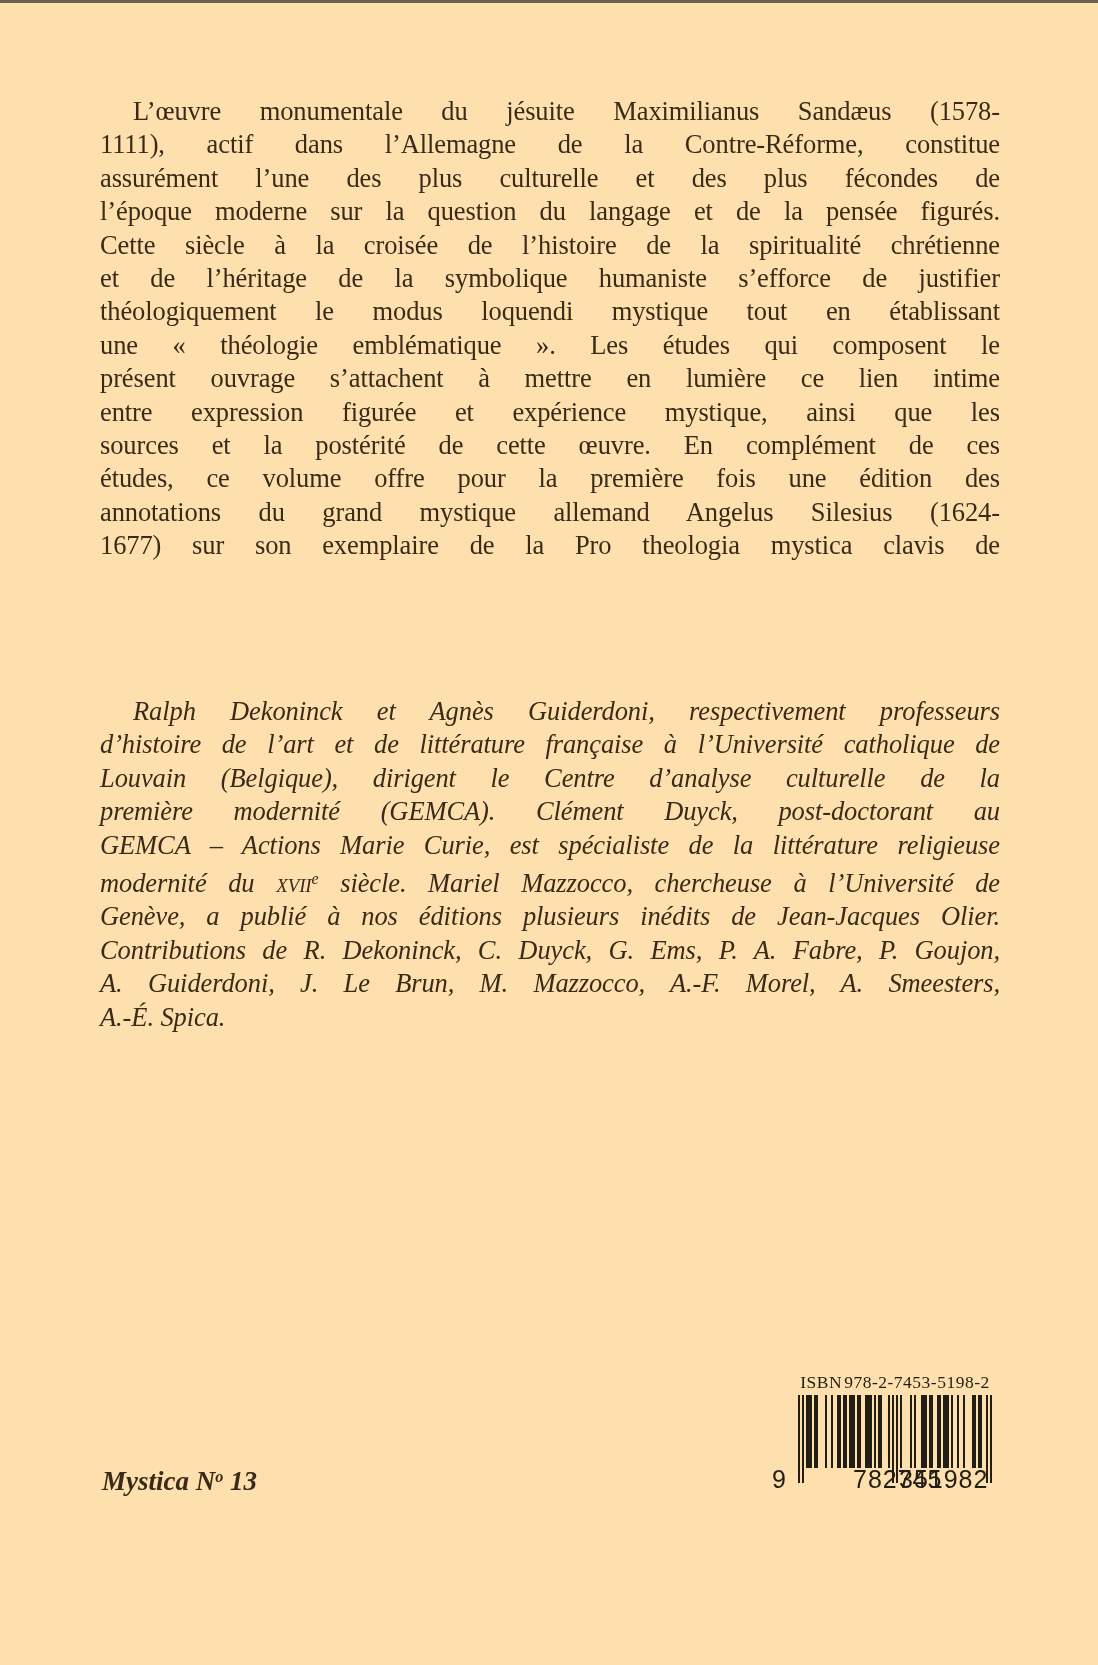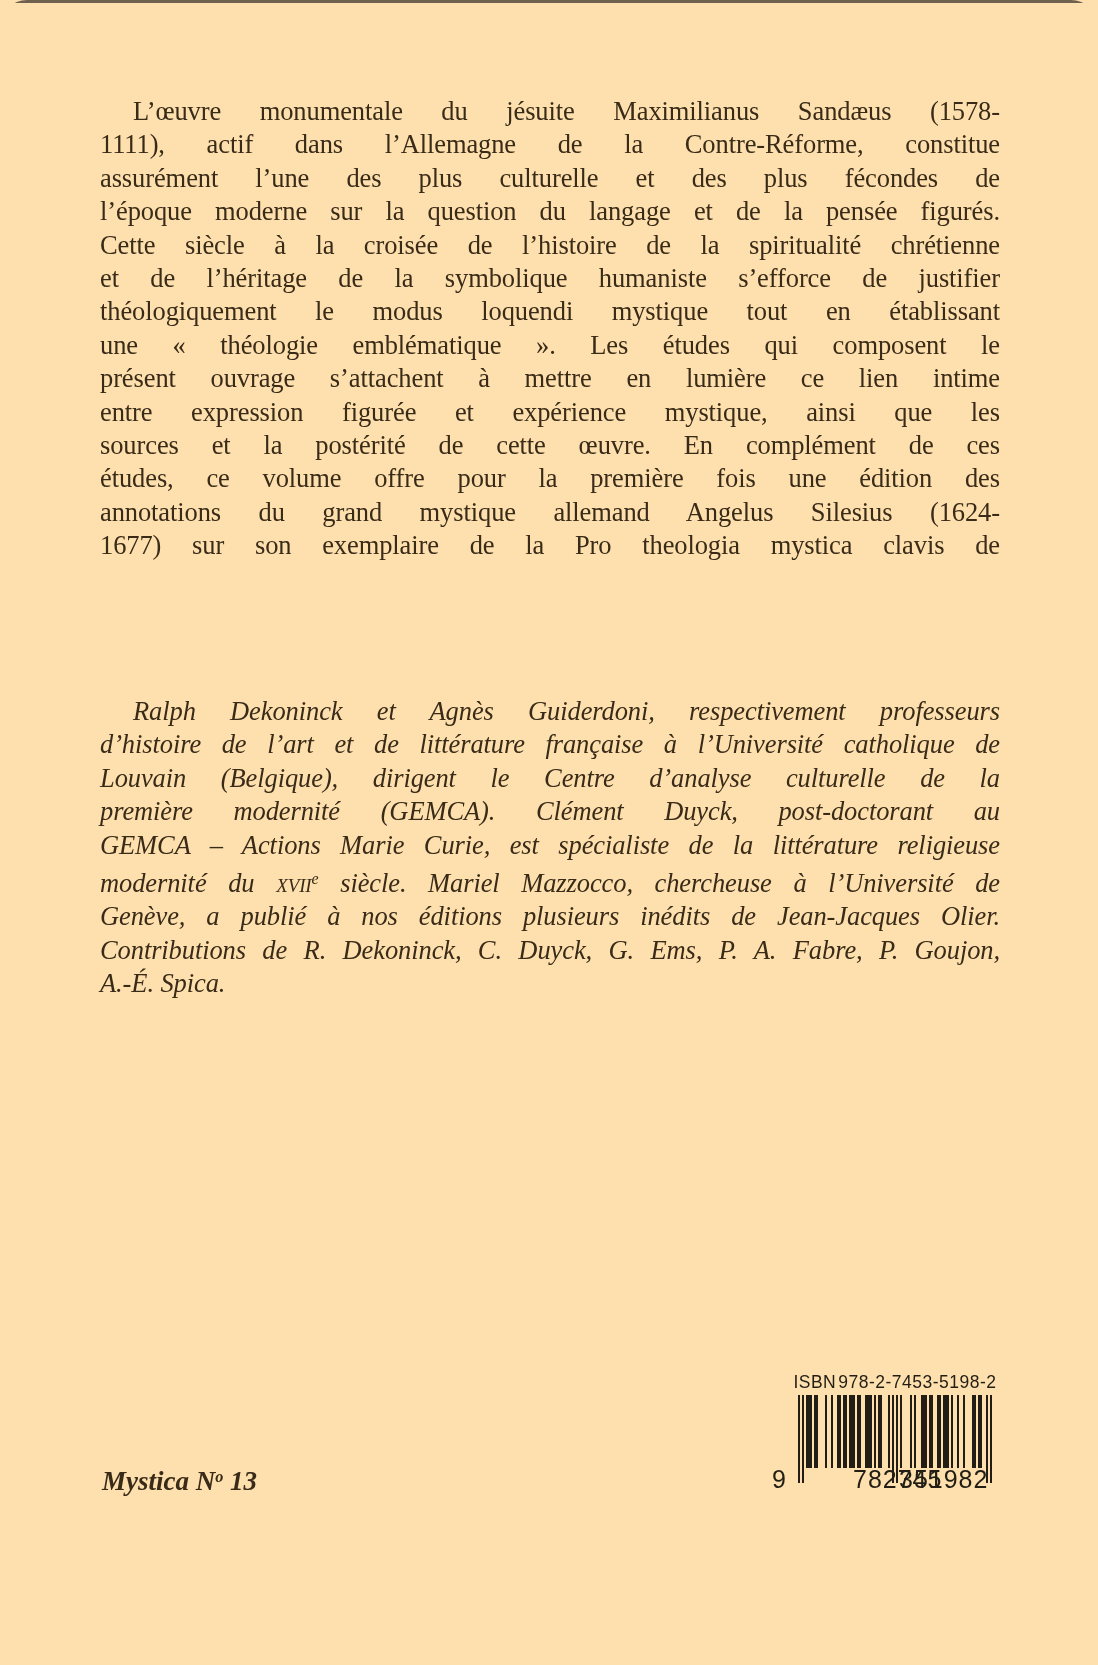--- a/index.html
+++ b/index.html
@@ -3,21 +3,20 @@
 <meta charset="utf-8">
 <style>
   html,body{margin:0;padding:0;background:#fde0ad;}
   .page{
     position:relative;
     width:1098px;height:1665px;
     background:var(--bg,#fde0ad);
     color:var(--text,#3a2b19);
     font-family:"Liberation Serif", serif;
     overflow:hidden;
-    border-radius:27px;
   }
   .top-edge{
     position:absolute;top:0;left:0;width:100%;height:3px;
     background:var(--edge,#4b4135);opacity:.8;
   }
   .textblock{
     position:absolute;left:100px;width:900px;
     font-size:26.5px;line-height:33.4px;letter-spacing:-0.1px;
   }
   .blurb{top:95px;}
@@ -30,21 +29,21 @@
   .sp{font-size:.6em;vertical-align:.5em;}
   .series{
     position:absolute;left:102px;top:1460px;
     font-size:27px;line-height:34px;font-style:italic;font-weight:bold;
   }
   .series .tline{text-align:left;text-align-last:left;}
   .isbn-block{position:absolute;left:770px;top:1372px;color:var(--ink,#221d15);}
   .isbn-label{
     margin-left:28px;width:194px;
     display:flex;justify-content:center;gap:2px;
-    font-family:Liberation Sans, sans-serif;
+    font-family:Liberation Serif, serif;
     font-size:17.5px;line-height:20px;letter-spacing:.5px;white-space:nowrap;
   }
   .barcode{position:relative;margin-left:28px;margin-top:3px;width:194px;height:120px;}
   #barcode-svg{display:block;}
   .bc-digit{
     position:absolute;top:71px;
     font-family:"Liberation Sans", sans-serif;
     font-size:25px;line-height:26px;color:var(--ink,#221d15);
   }
   .bc9{left:-26px;}
@@ -76,20 +75,21 @@
 
   <div class="textblock authors">
       <div class="tline tindent"><span>Ralph Dekoninck et Agnès Guiderdoni, respectivement professeurs</span></div>
       <div class="tline"><span>d’histoire de l’art et de littérature française à l’Université catholique de</span></div>
       <div class="tline"><span>Louvain (Belgique), dirigent le Centre d’analyse culturelle de la</span></div>
       <div class="tline"><span>première modernité (GEMCA). Clément Duyck, post-doctorant au</span></div>
       <div class="tline"><span>GEMCA – Actions Marie Curie, est spécialiste de la littérature religieuse</span></div>
       <div class="tline"><span>modernité du </span><span class="sc">xvii</span><span class="sp">e</span><span> siècle. Mariel Mazzocco, chercheuse à l’Université de</span></div>
       <div class="tline"><span>Genève, a publié à nos éditions plusieurs inédits de Jean-Jacques Olier.</span></div>
       <div class="tline"><span>Contributions de R. Dekoninck, C. Duyck, G. Ems, P. A. Fabre, P. Goujon,</span></div>
+      <div class="tline"><span>A. Guiderdoni, J. Le Brun, M. Mazzocco, A.-F. Morel, A. Smeesters,</span></div>
       <div class="tline tlast"><span>A.-É. Spica.</span></div>
     </div>
 
   <div class="series">
       <div class="tline tlast"><span>Mystica N</span><span class="sp">o</span><span> 13</span></div>
     </div>
 
   <div class="isbn-block">
     <div class="isbn-label">
       <span>ISBN</span>

